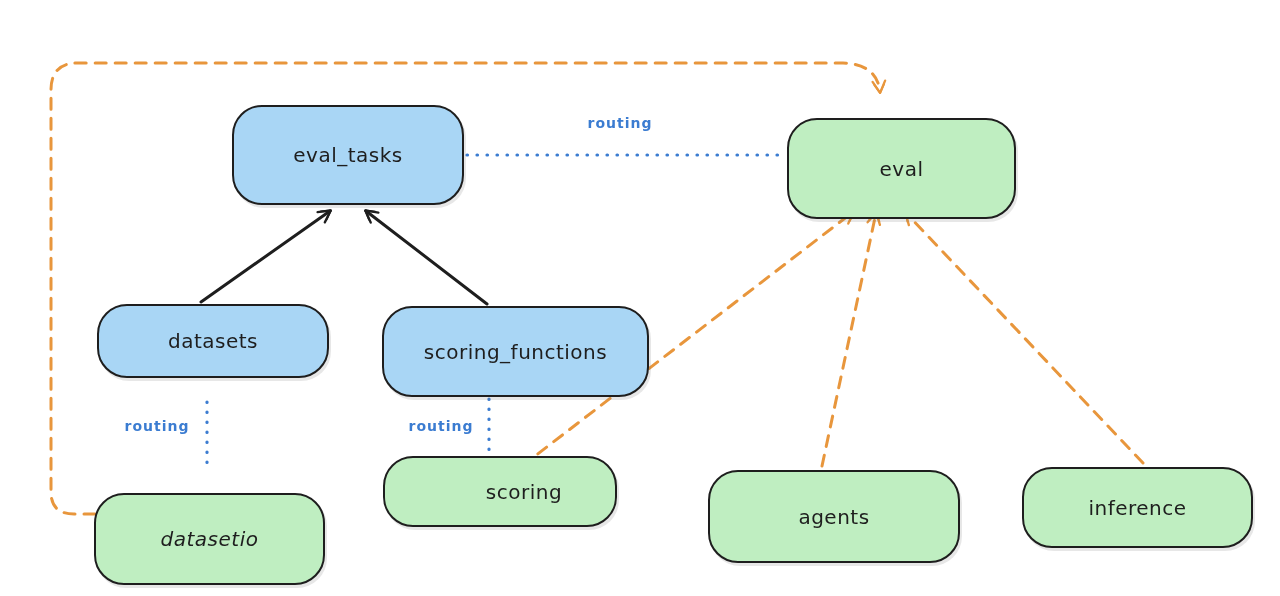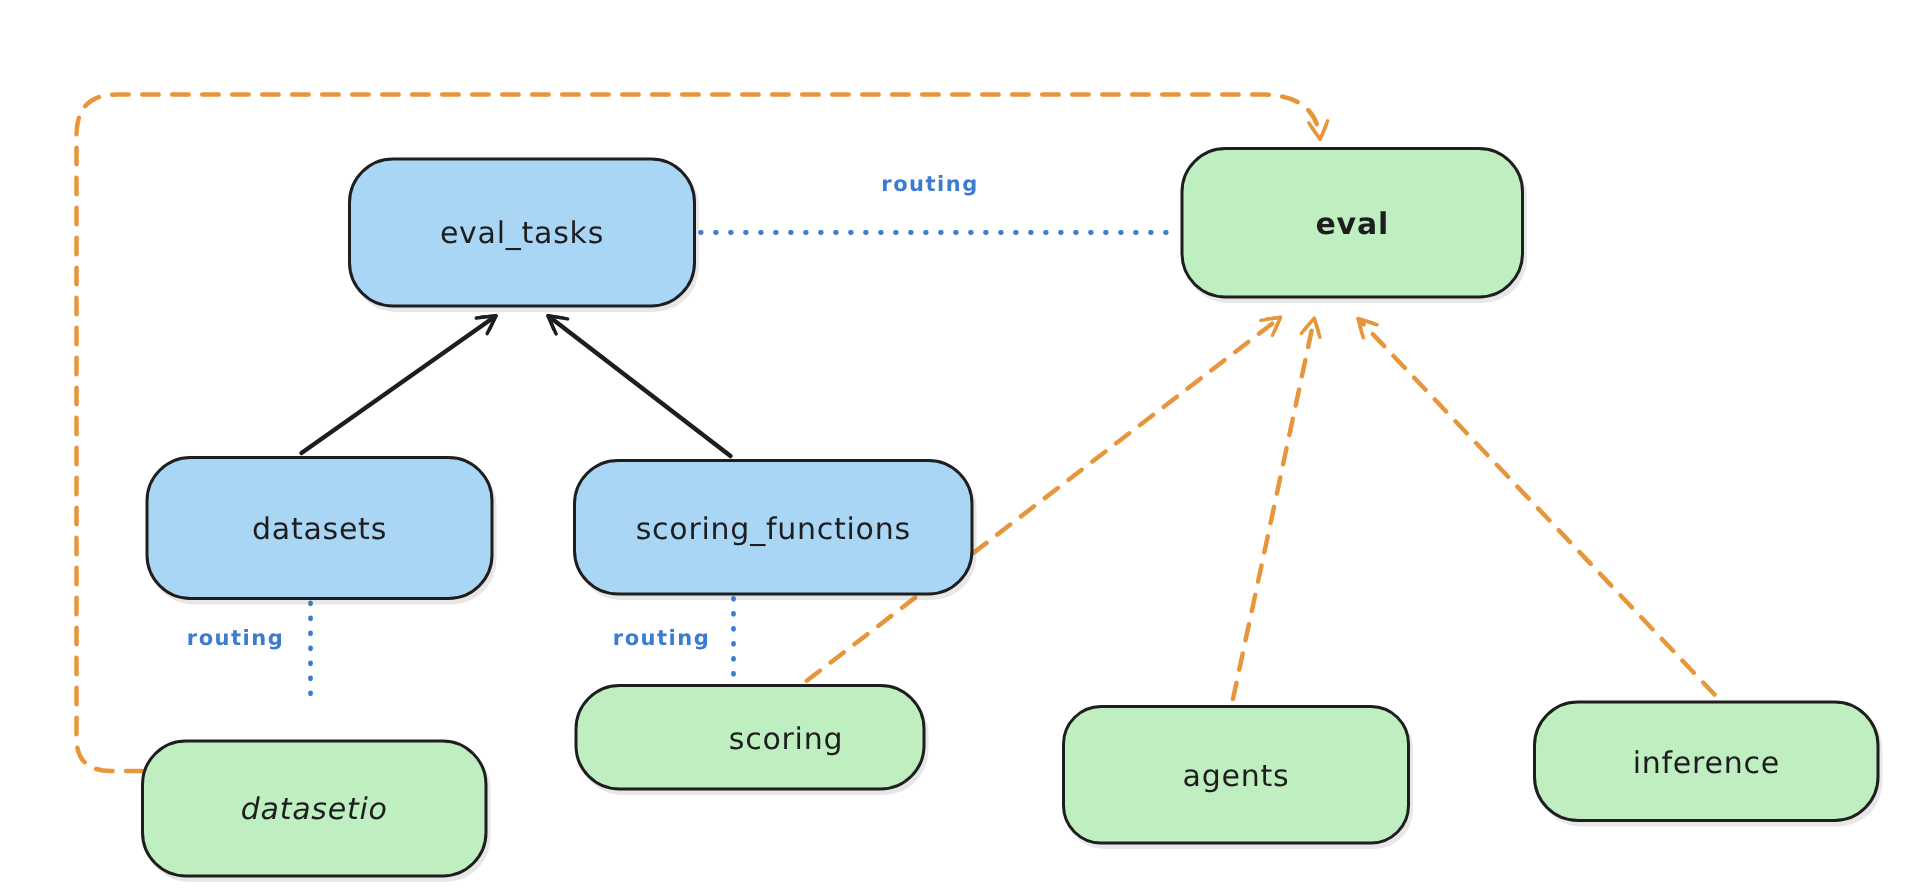--- a/index.html
+++ b/index.html
@@ -83,41 +83,41 @@
   </svg>
 
   <div class="edge-label" style="left:560px;top:115px;">routing</div>
   <div class="edge-label" style="left:97px;top:418px;">routing</div>
   <div class="edge-label" style="left:381px;top:418px;">routing</div>
 
   <div class="node blue" style="left:232px;top:105px;width:232px;height:100px;">
     <span>eval_tasks</span>
   </div>
 
-  <div class="node green" style="left:787px;top:98px;width:229px;height:101px;font-weight:bold;">
+  <div class="node green" style="left:787px;top:118px;width:229px;height:101px;">
     <span>eval</span>
   </div>
 
-  <div class="node blue" style="left:97px;top:304px;width:232px;height:96px;">
+  <div class="node blue" style="left:97px;top:304px;width:232px;height:74px;">
     <span>datasets</span>
   </div>
 
   <div class="node blue" style="left:382px;top:306px;width:267px;height:91px;">
     <span>scoring_functions</span>
   </div>
 
   <div class="node green" style="left:94px;top:493px;width:231px;height:92px;font-style:italic;">
     <span>datasetio</span>
   </div>
 
   <div class="node green" style="left:383px;top:456px;width:234px;height:71px;padding-left:48px;">
     <span>scoring</span>
   </div>
 
-  <div class="node green" style="left:708px;top:470px;width:232px;height:93px;border-radius:26px;">
+  <div class="node green" style="left:708px;top:470px;width:252px;height:93px;">
     <span>agents</span>
   </div>
 
   <div class="node green" style="left:1022px;top:467px;width:231px;height:81px;">
     <span>inference</span>
   </div>
 
 </div>
 
 </body></html>

